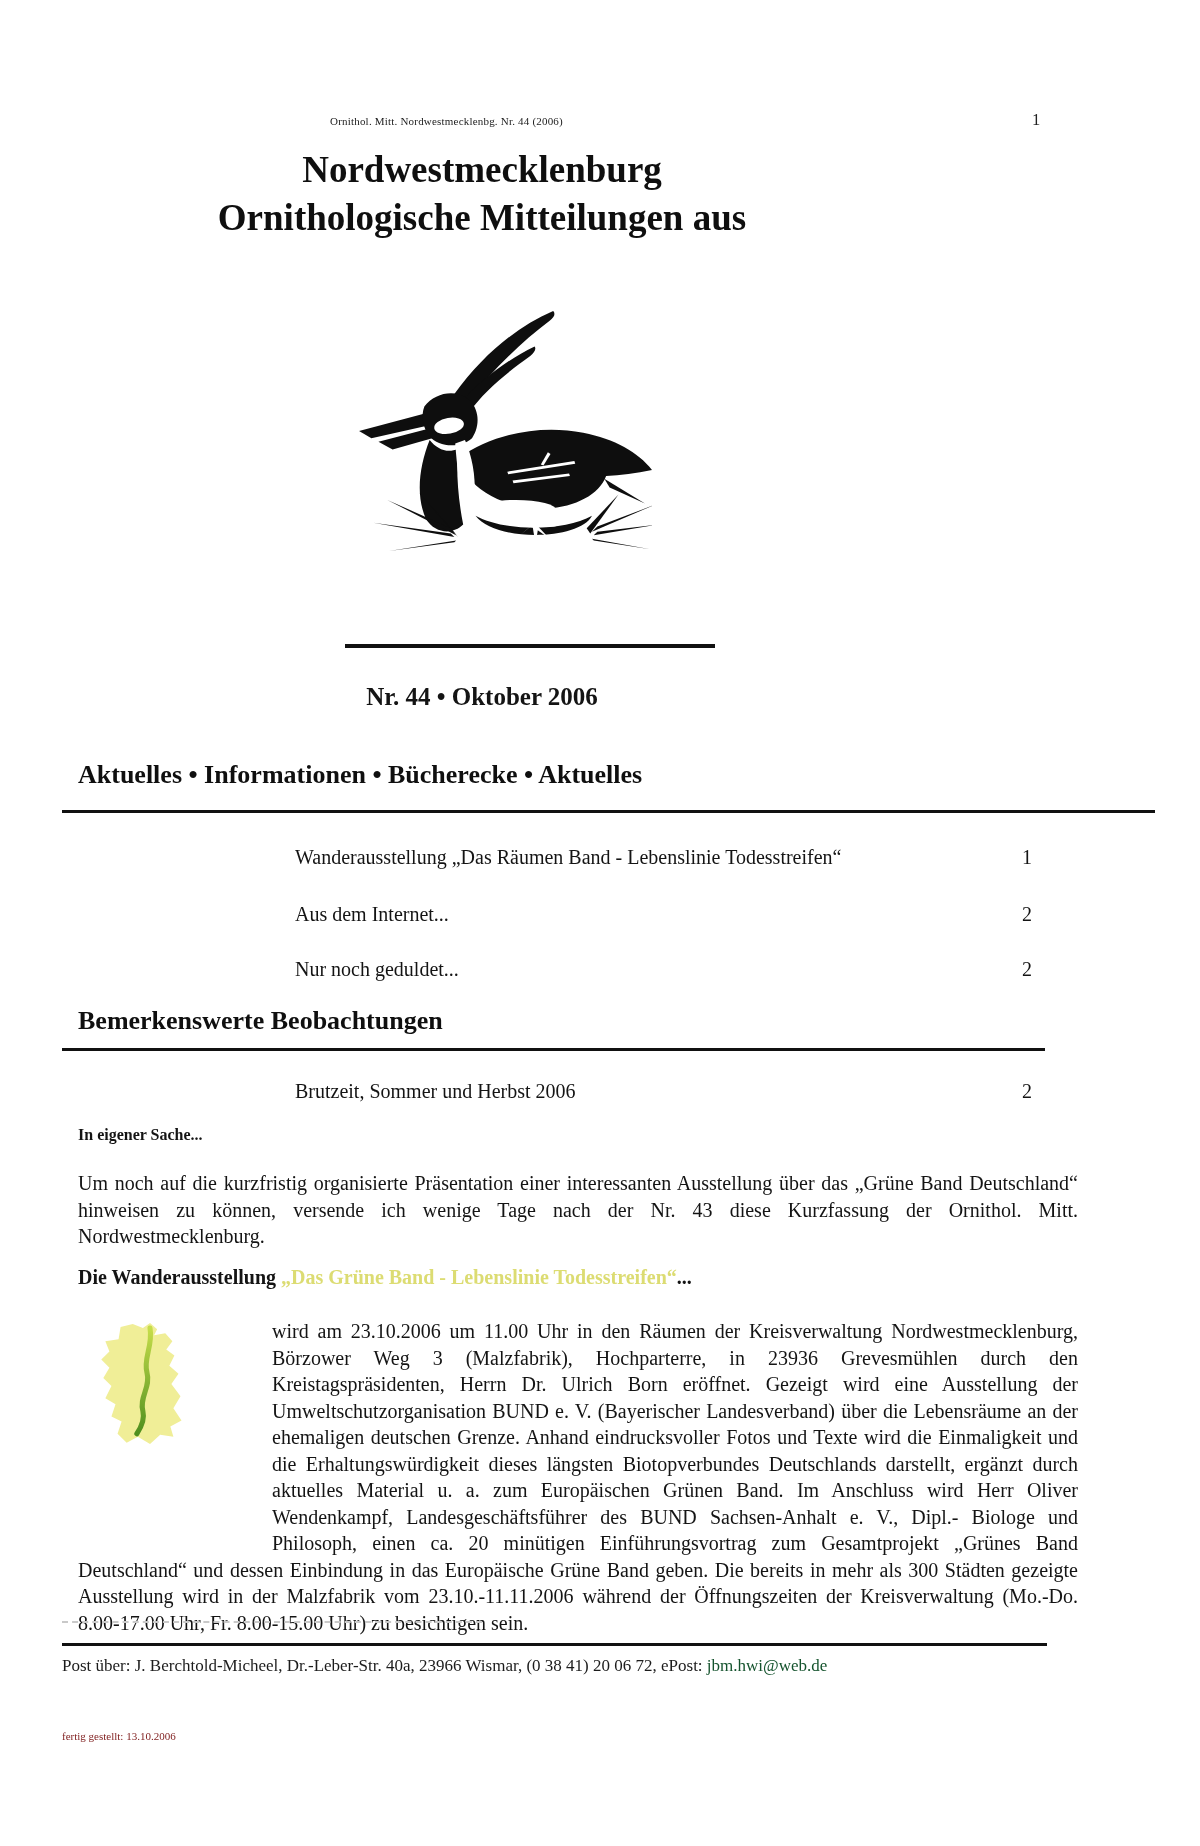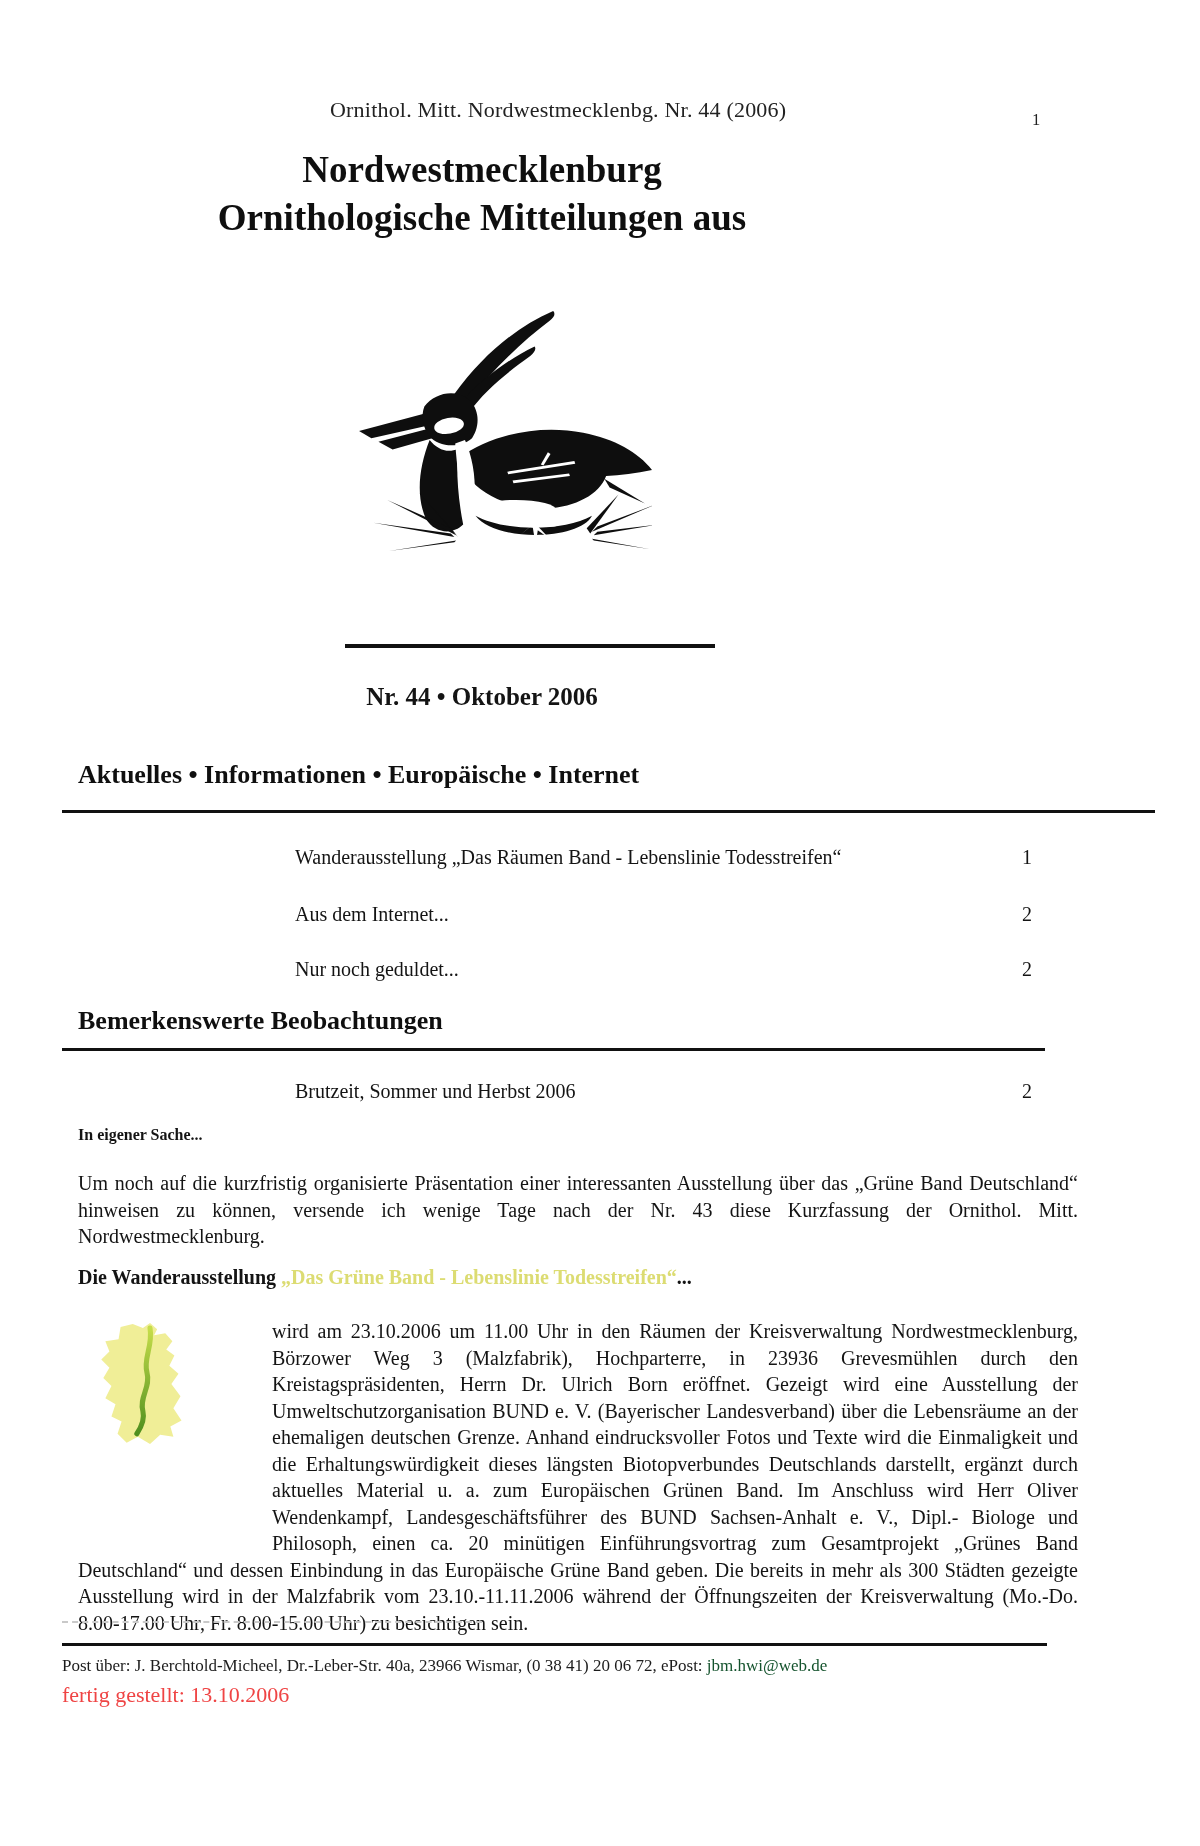--- a/index.html
+++ b/index.html
@@ -7,21 +7,21 @@
   html,body { background:#ffffff; }
   body {
     width:1200px; height:1846px; position:relative;
     font-family:"Liberation Serif", serif;
     color:#141414;
     -webkit-font-smoothing:antialiased;
   }
   .abs { position:absolute; }
   .center-col { left:62px; width:840px; text-align:center; }
 
-  .running-header { top:97px; left:330px; font-size:22px; letter-spacing:.2px; color:#222; }
+  .running-header { top:115px; left:330px; font-size:11px; letter-spacing:.2px; color:#222; }
   .page-num { top:110px; left:1032px; font-size:16.5px; color:#222; }
 
   .title { top:146px; font-size:37px; font-weight:bold; line-height:48px; color:#0f0f0f; }
 
   .bird-wrap { top:278px; left:352px; width:300px; height:285px; }
   .bird-wrap svg { width:100%; height:100%; }
 
   .rule { background:#111; }
   .rule-bird   { top:644px; left:345px; width:370px; height:4px; }
   .rule-akt    { top:810px; left:62px;  width:1093px; height:3px; }
@@ -58,21 +58,21 @@
   .gb-map { position:absolute; left:14px; top:0; width:112px; height:132px; }
   .gb-words {
     position:absolute; right:2px; top:84px; text-align:right;
     font-family:"Liberation Sans", sans-serif; font-weight:bold;
     font-size:30px; line-height:35px; color:#8f8b42; letter-spacing:.5px;
   }
   .gb-b { color:#74b62d; }
 
   .footer-line1 { top:1656px; left:62px; font-size:17px; color:#1c1c1c; }
   .footer-email { color:#14532d; }
-  .footer-line2 { top:1682px; left:62px; font-size:22px; color:#ef4444; }
+  .footer-line2 { top:1730px; left:62px; font-size:11px; color:#7f1d1d; }
 </style>
 </head>
 <body>
 
 <div class="abs running-header">Ornithol. Mitt. Nordwestmecklenbg. Nr. 44 (2006)</div>
 <div class="abs page-num">1</div>
 
 <div class="abs center-col title">
   <div>Nordwestmecklenburg</div>
   <div>Ornithologische Mitteilungen aus</div>
@@ -111,21 +111,21 @@
       <path d="M192,252 L206,265 L224,284 L203,269 Z"></path>
       <path d="M224,254 L207,266 L188,282 L205,268 Z"></path>
     </g>
   </svg>
 </div>
 
 <div class="abs rule rule-bird"></div>
 
 <div class="abs center-col issue-line">Nr. 44 • Oktober 2006</div>
 
-<div class="abs h-section h-akt">Aktuelles • Informationen • Europäische • Internet</div>
+<div class="abs h-section h-akt">Aktuelles • Informationen • Bücherecke • Aktuelles</div>
 <div class="abs rule rule-akt"></div>
 
 <div class="abs toc-label toc-r1">Wanderausstellung „Das Räumen Band - Lebenslinie Todesstreifen“</div>
 <div class="abs toc-page  toc-r1">1</div>
 <div class="abs toc-label toc-r2">Aus dem Internet...</div>
 <div class="abs toc-page  toc-r2">2</div>
 <div class="abs toc-label toc-r3">Nur noch geduldet...</div>
 <div class="abs toc-page  toc-r3">2</div>
 
 <div class="abs h-section h-beob">Bemerkenswerte Beobachtungen</div>

